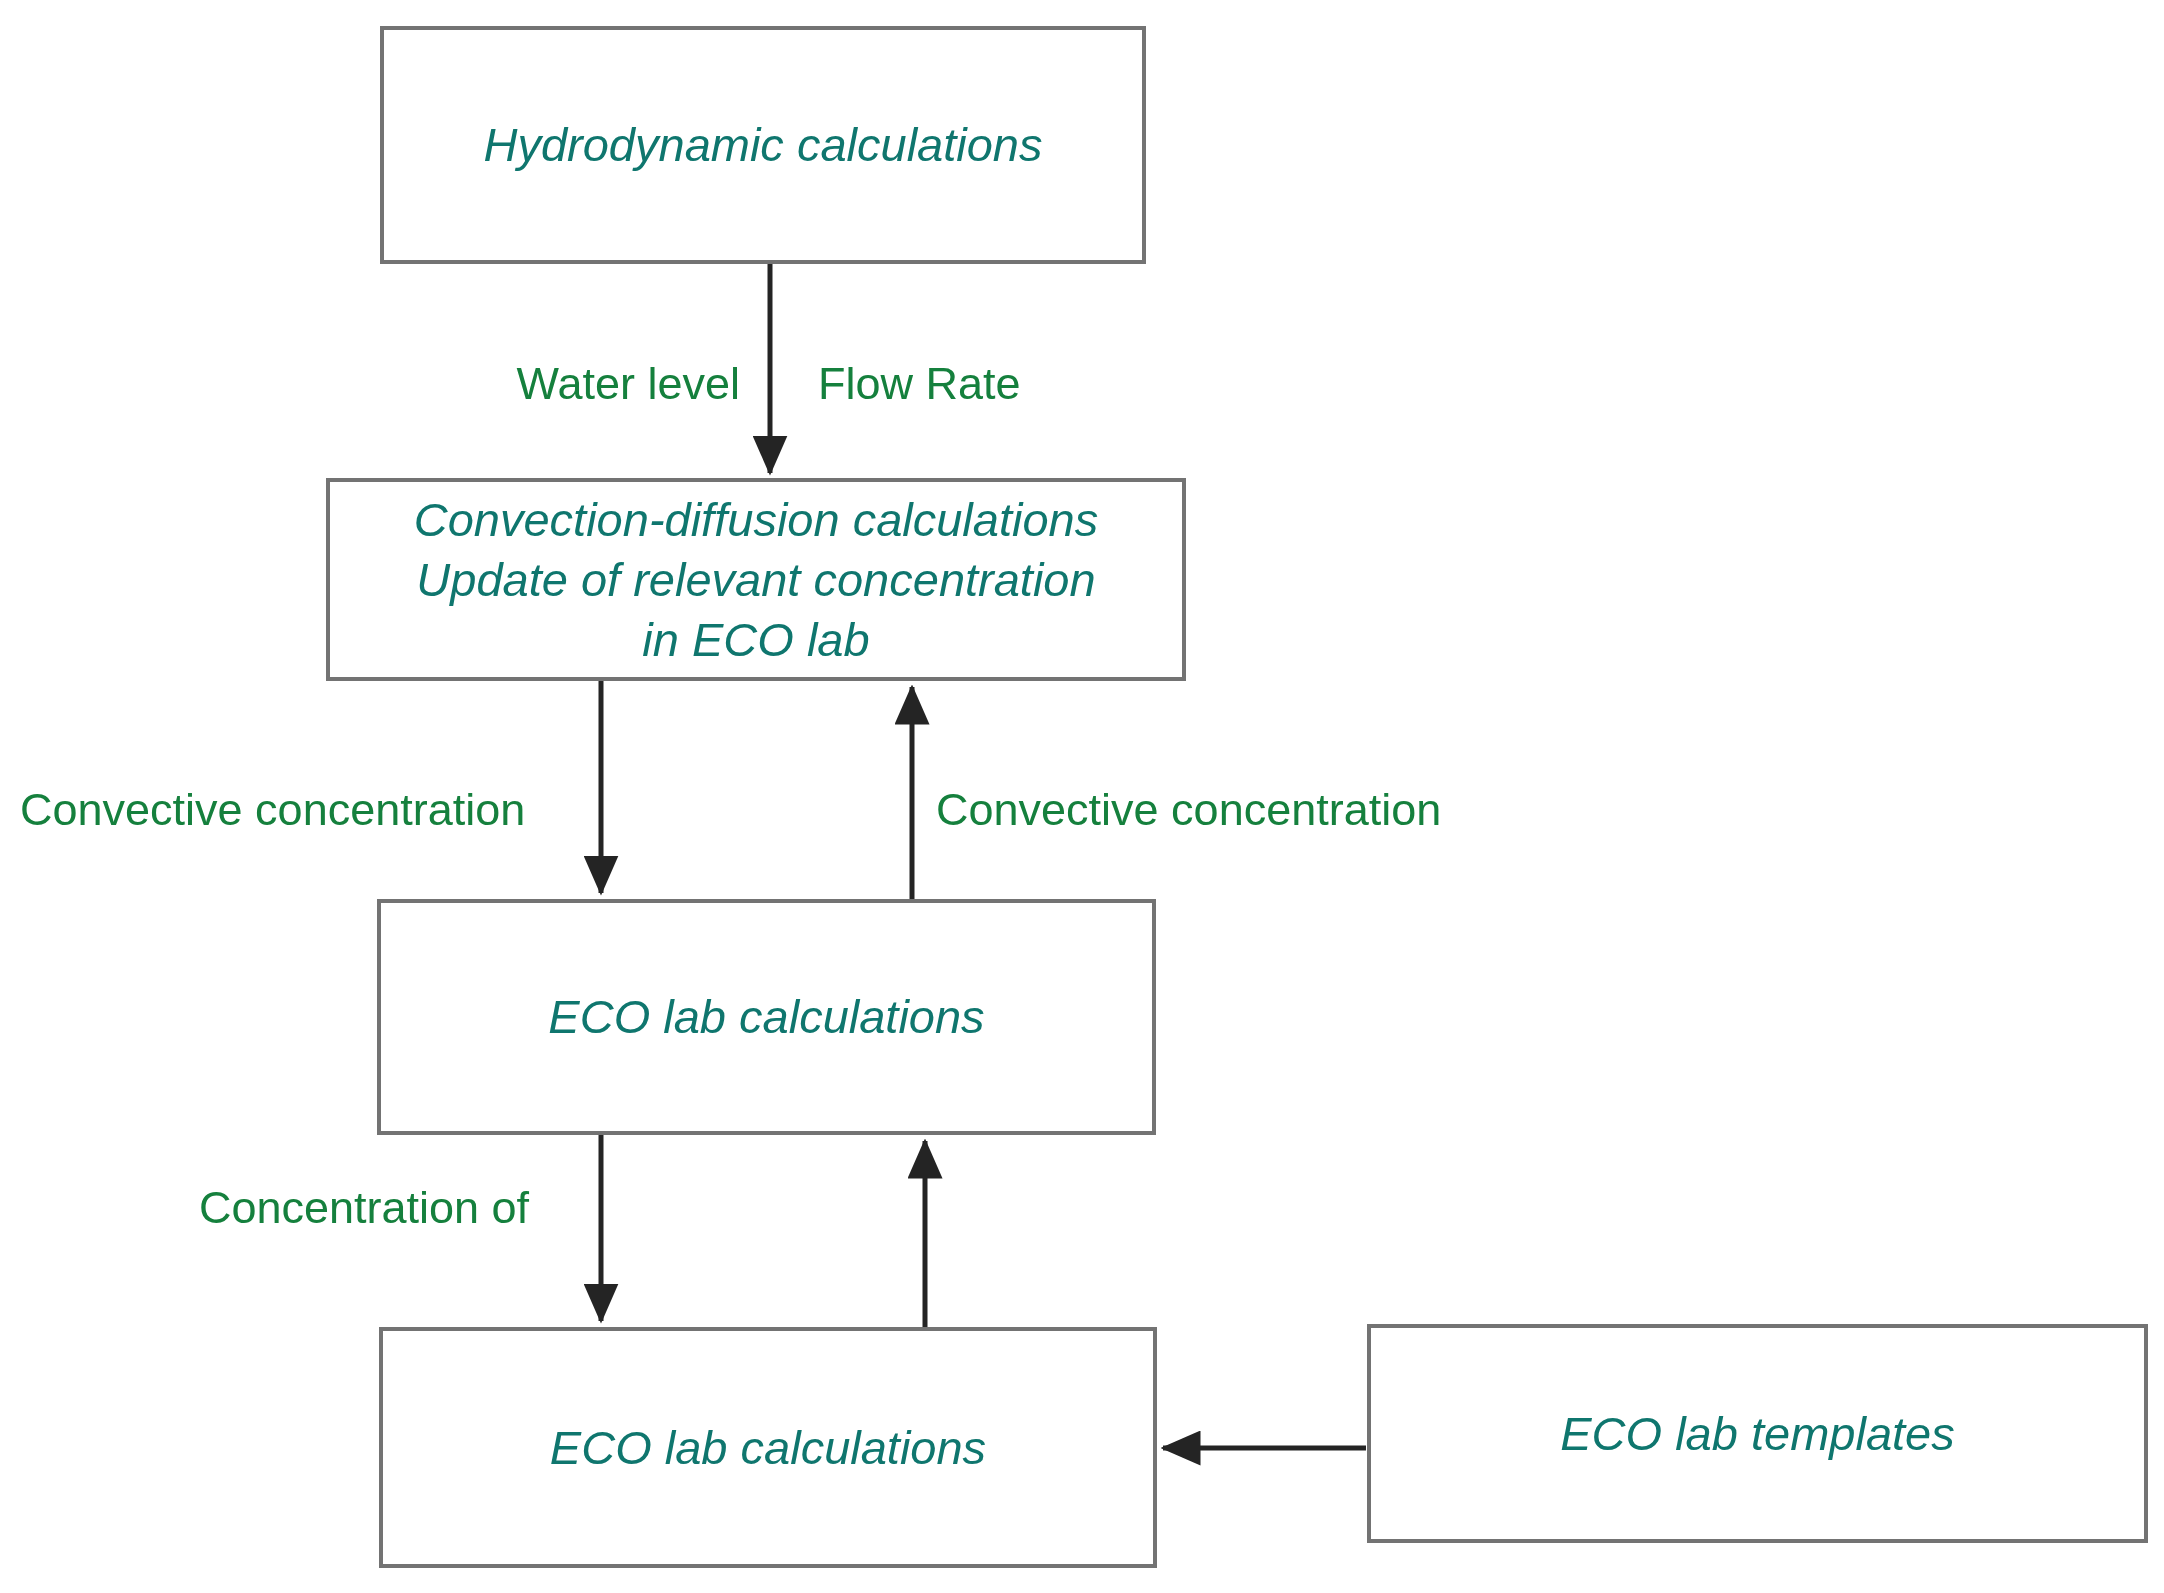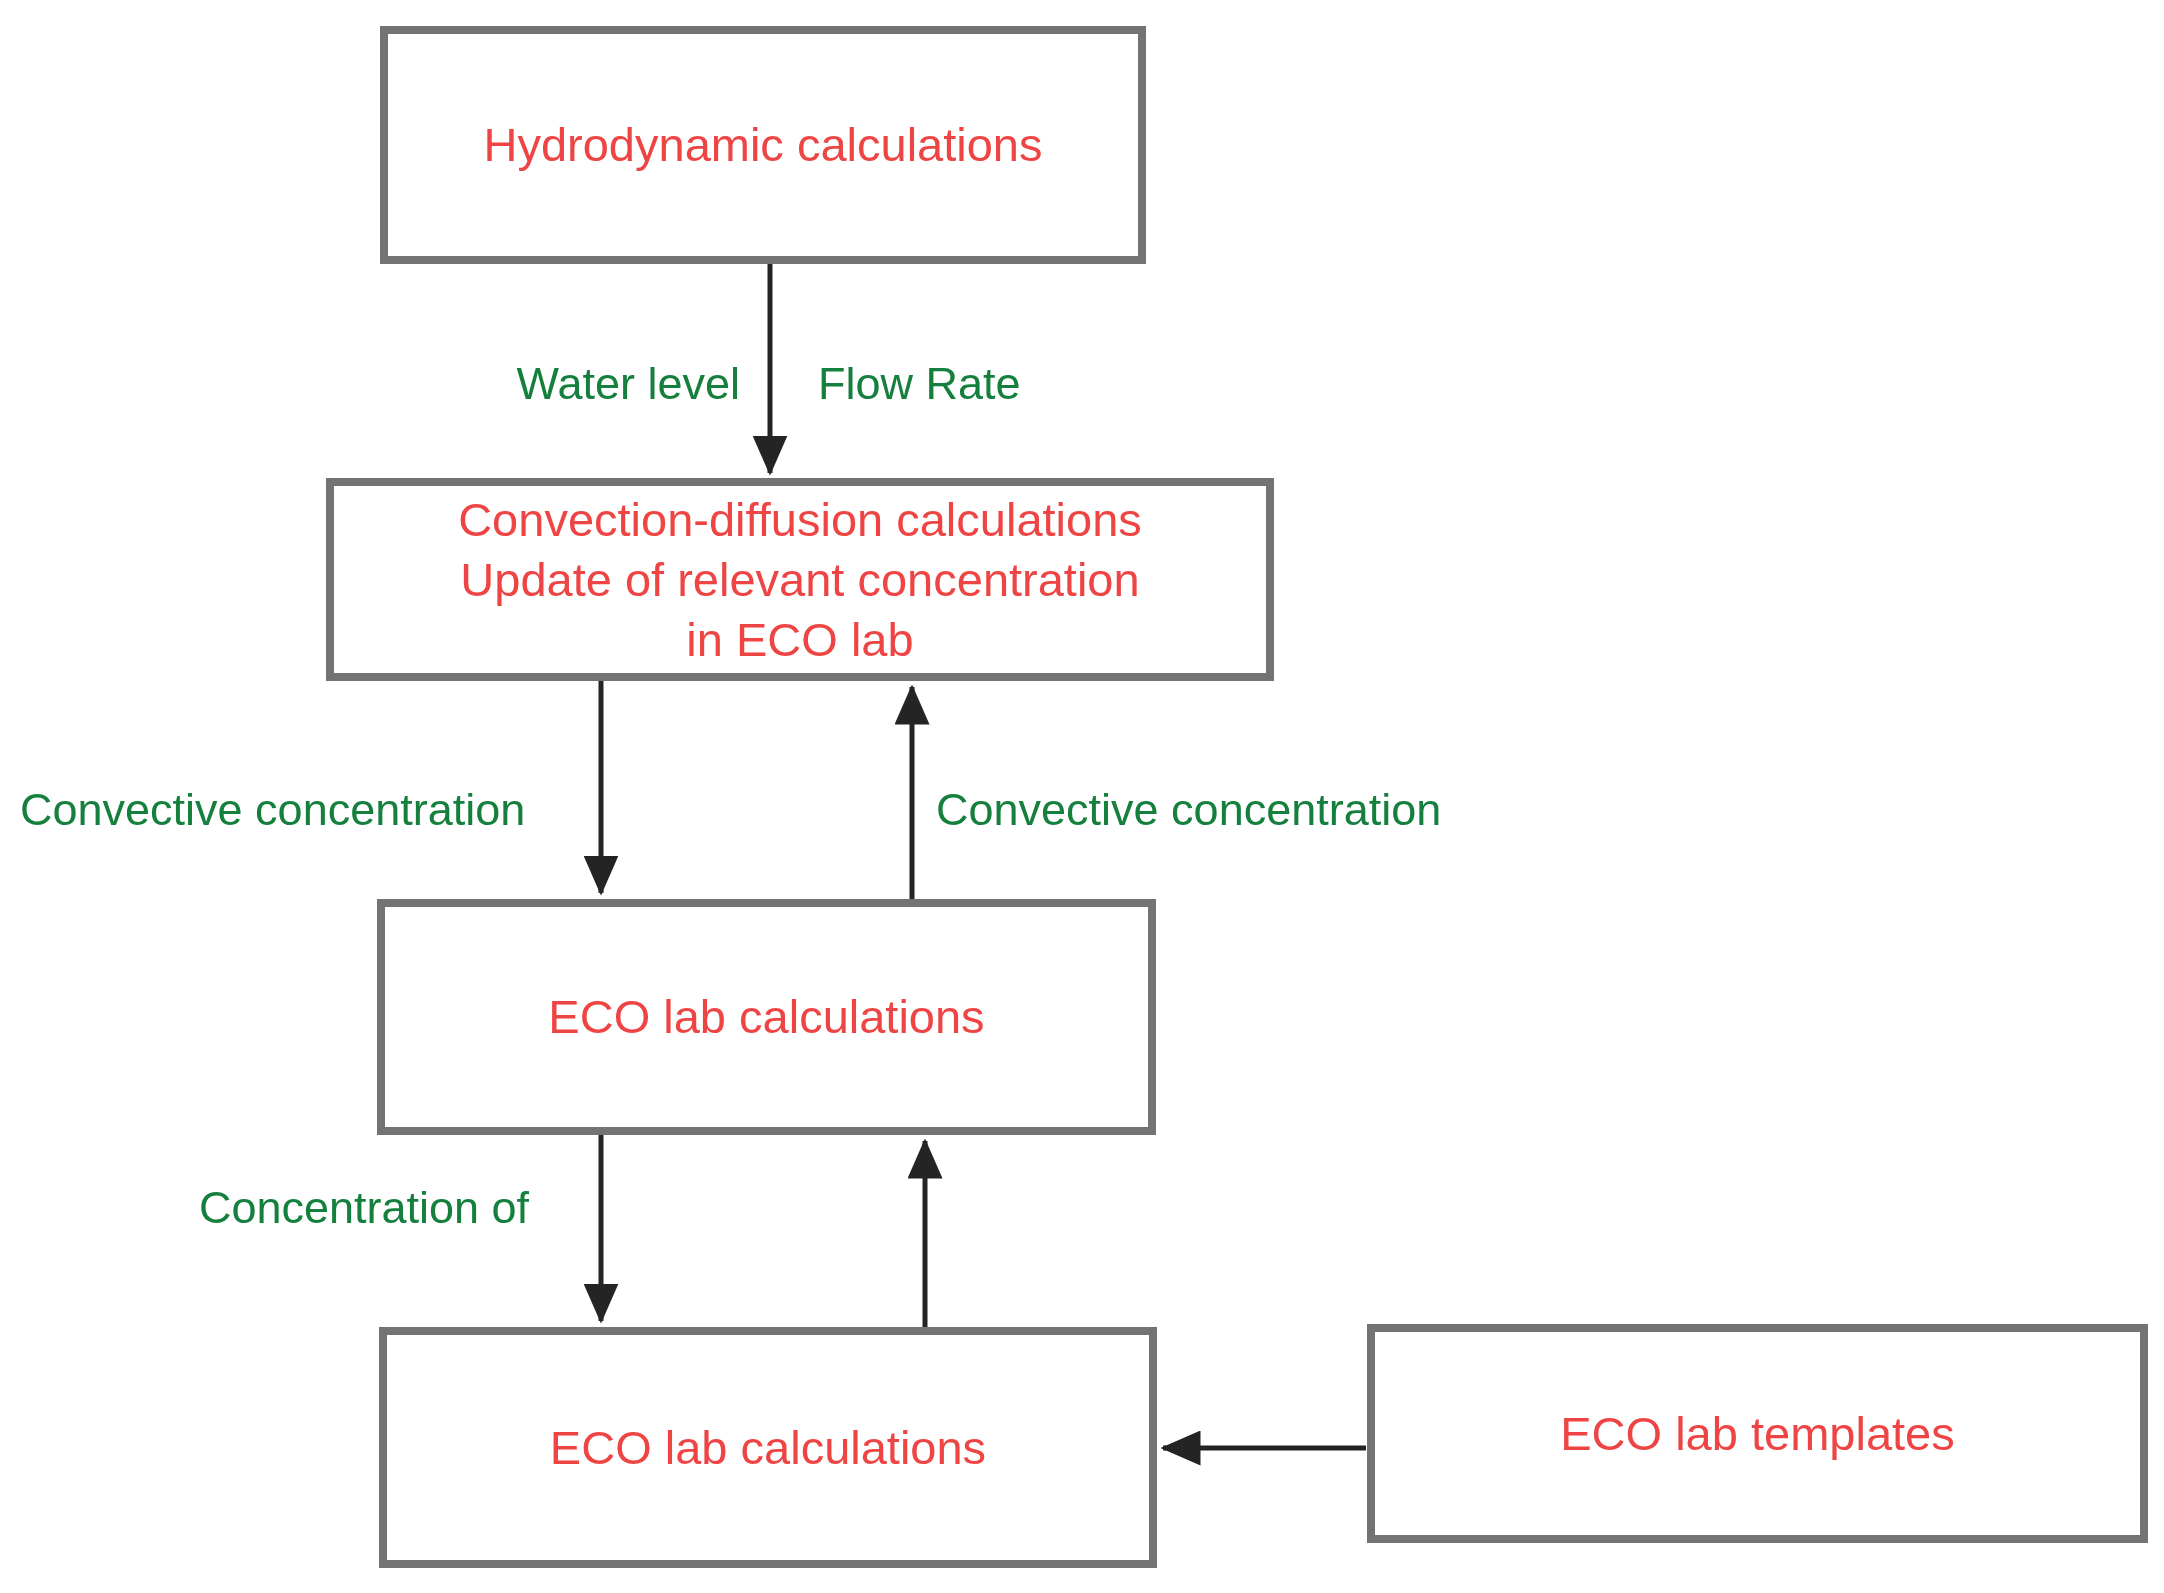--- a/index.html
+++ b/index.html
@@ -13,30 +13,31 @@
     color: #3a3a3a;
     overflow: hidden;
   }
   .arrows {
     position: absolute;
     left: 0; top: 0;
     width: 2164px; height: 1593px;
   }
   .box {
     position: absolute;
-    border: 8px solid #737373;
+    border: 4px solid #737373;
     background: #ffffff;
     display: flex;
     flex-direction: column;
     align-items: center;
     justify-content: center;
     text-align: center;
     font-size: 47px;
     line-height: 62px;
-    color: #ef4444;
+    color: #0f766e;
+    font-style: italic;
   }
   .edge-label {
     position: absolute;
     font-size: 45px;
     line-height: 56px;
     white-space: nowrap;
     color: #15803d;
   }
   .edge-label.two-line { white-space: normal; text-align: center; line-height: 55px; }
   .align-right { text-align: right; }
@@ -57,21 +58,21 @@
     <line x1="912" y1="899" x2="912" y2="687" stroke="#242424" stroke-width="5" marker-end="url(#ah)"></line>
     <line x1="601" y1="1134" x2="601" y2="1321" stroke="#242424" stroke-width="5" marker-end="url(#ah)"></line>
     <line x1="925" y1="1328" x2="925" y2="1141" stroke="#242424" stroke-width="5" marker-end="url(#ah)"></line>
     <line x1="1366" y1="1448" x2="1163" y2="1448" stroke="#242424" stroke-width="5" marker-end="url(#ah)"></line>
   </svg>
 
   <div class="box" style="left:380px; top:26px; width:766px; height:238px;">
     <div>Hydrodynamic calculations</div>
   </div>
 
-  <div class="box" style="left:326px; top:478px; width:948px; height:203px; line-height:60px;">
+  <div class="box" style="left:326px; top:478px; width:860px; height:203px; line-height:60px;">
     <div>Convection-diffusion calculations</div>
     <div>Update of relevant concentration</div>
     <div>in ECO lab</div>
   </div>
 
   <div class="box" style="left:377px; top:899px; width:779px; height:236px;">
     <div>ECO lab calculations</div>
   </div>
 
   <div class="box" style="left:379px; top:1327px; width:778px; height:241px;">

